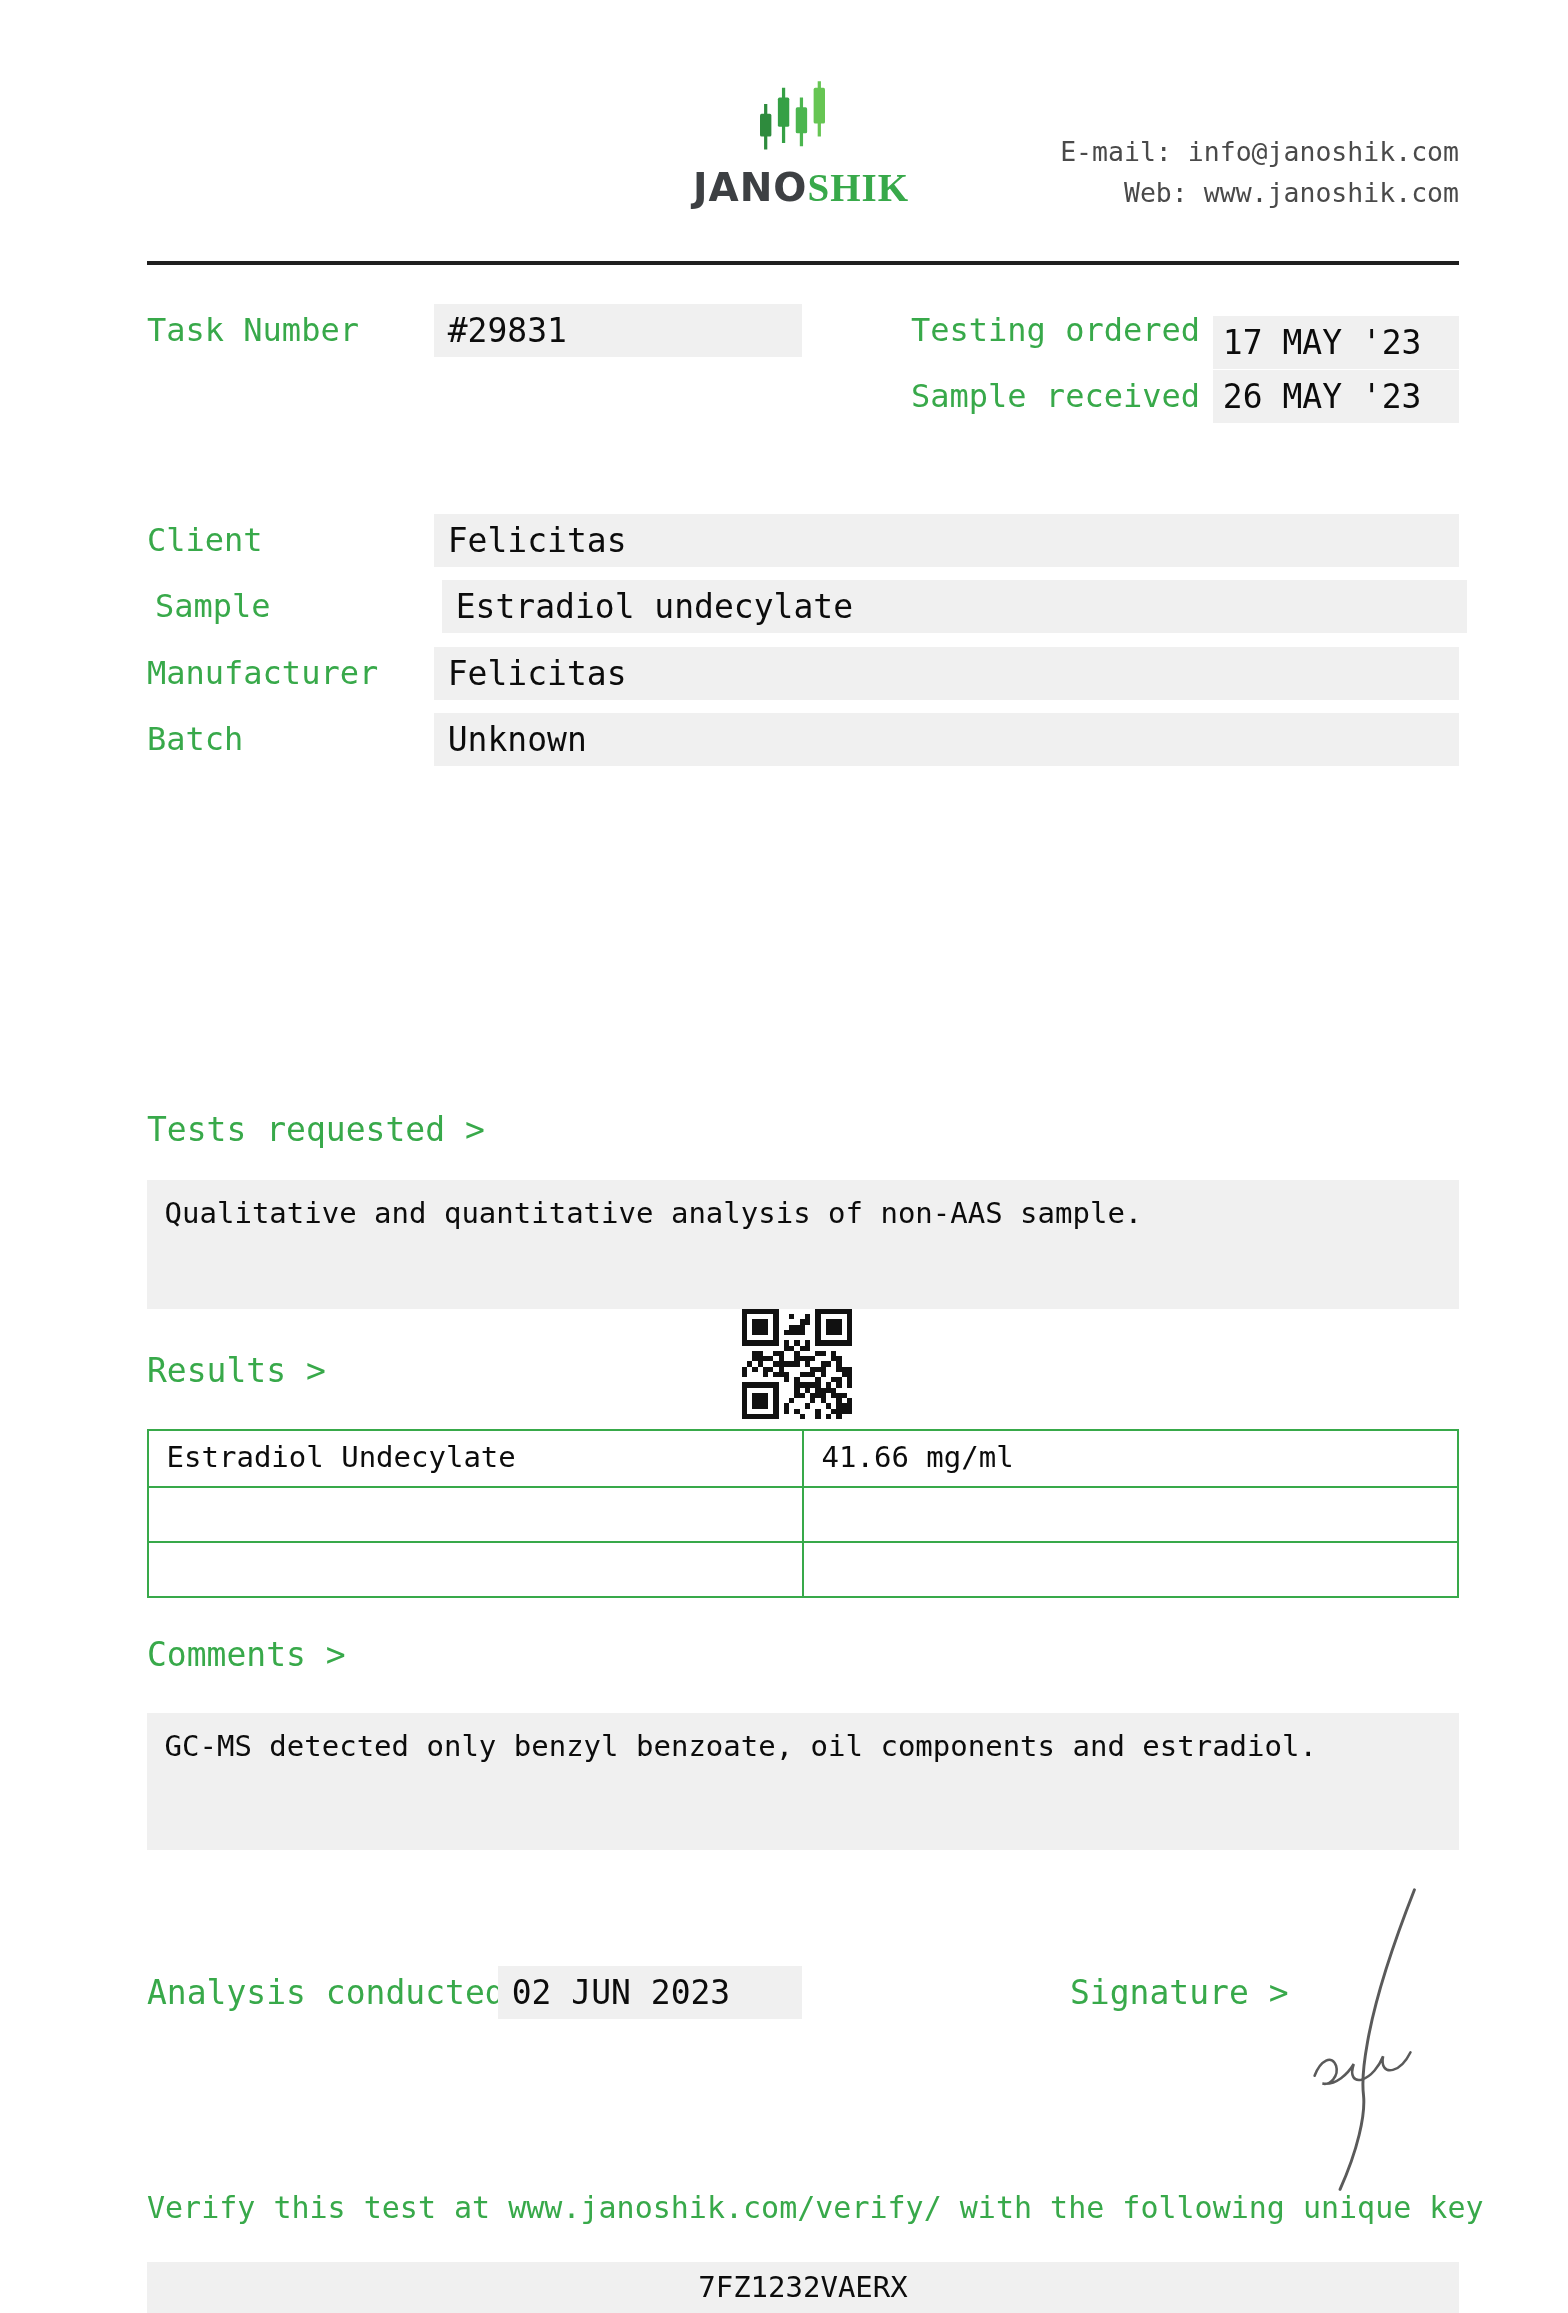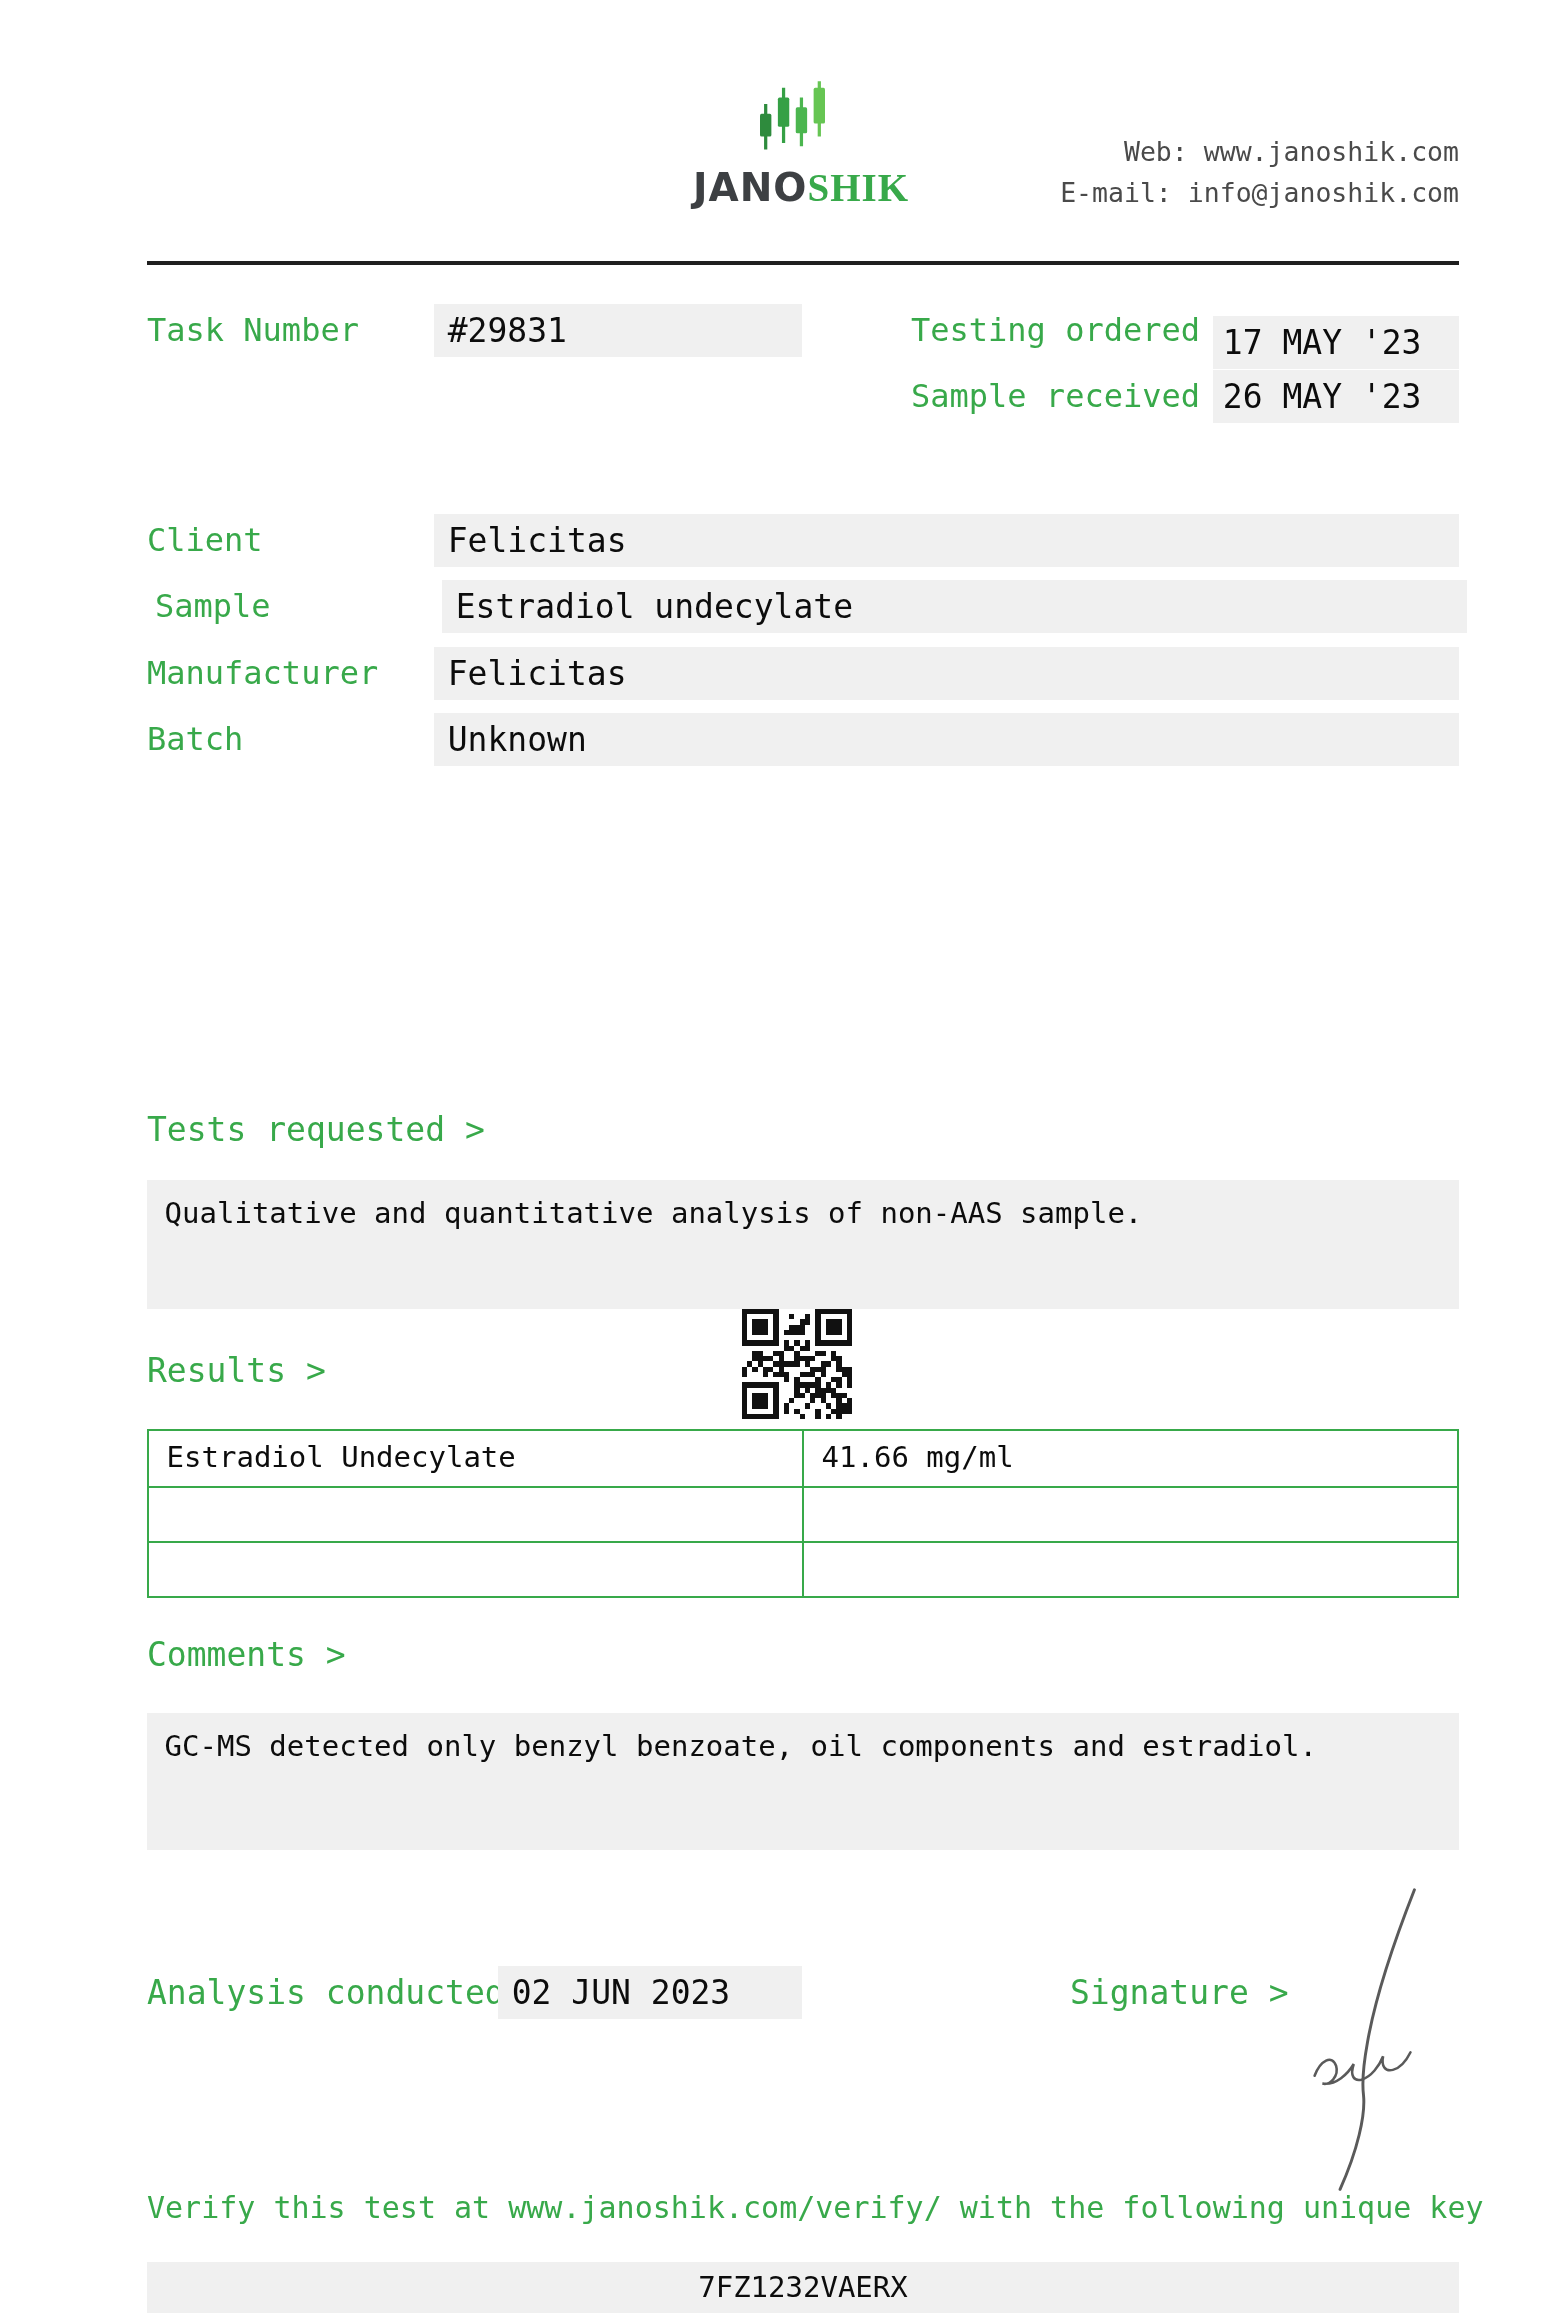--- a/index.html
+++ b/index.html
@@ -87,22 +87,22 @@
     <line x1="20.5" y1="6" x2="20.5" y2="40" stroke="#35a045" stroke-width="2"></line>
     <rect x="17" y="12" width="7" height="18" rx="1" fill="#35a045"></rect>
     <line x1="31.5" y1="12" x2="31.5" y2="42" stroke="#4bb64f" stroke-width="2"></line>
     <rect x="28" y="18" width="7" height="16" rx="1" fill="#4bb64f"></rect>
     <line x1="42.5" y1="2" x2="42.5" y2="36" stroke="#66c553" stroke-width="2"></line>
     <rect x="39" y="6" width="7" height="22" rx="1" fill="#66c553"></rect>
   </svg>
   <div class="logo-text"><span>JANO</span><span class="grn">SHIK</span></div>
 
   <div class="contact">
+    <div>E-mail: info@janoshik.com</div>
     <div>Web: www.janoshik.com</div>
-    <div>E-mail: info@janoshik.com</div>
   </div>
 
   <div class="rule"></div>
 
   <div class="lbl task-label">Task Number</div>
   <div class="box task-box">#29831</div>
   <div class="lbl ordered-label">Testing ordered &gt;</div>
   <div class="box ordered-box">17 MAY '23</div>
   <div class="lbl received-label">Sample received &gt;</div>
   <div class="box received-box">26 MAY '23</div>

